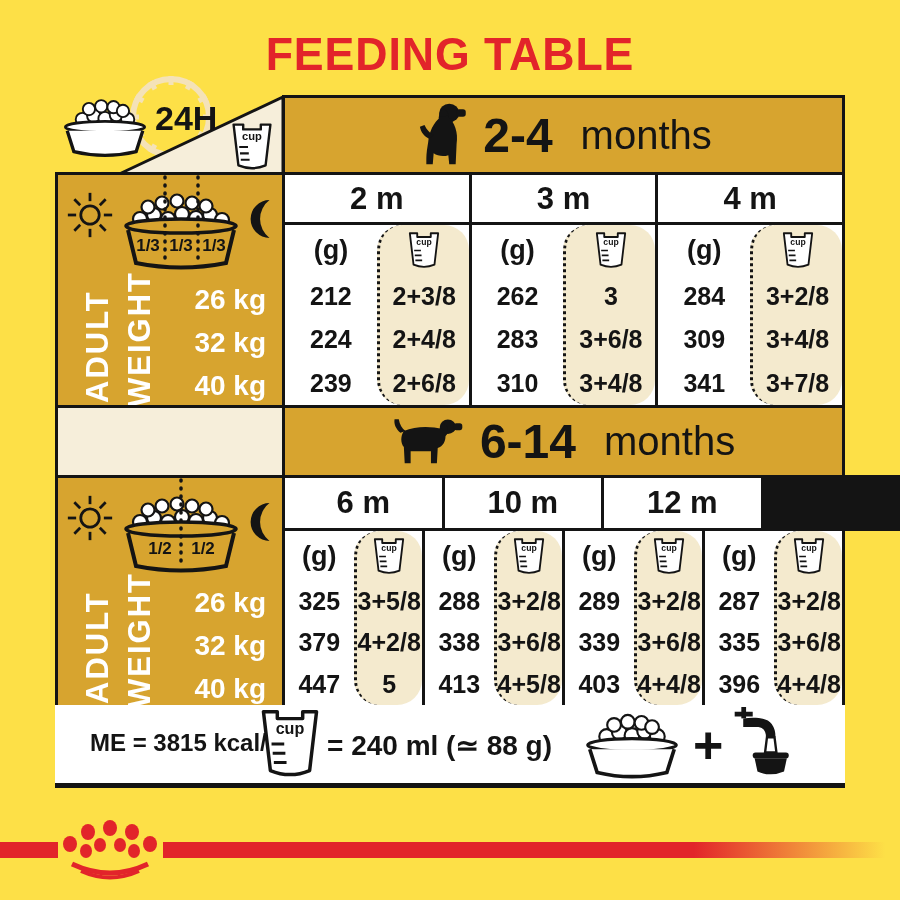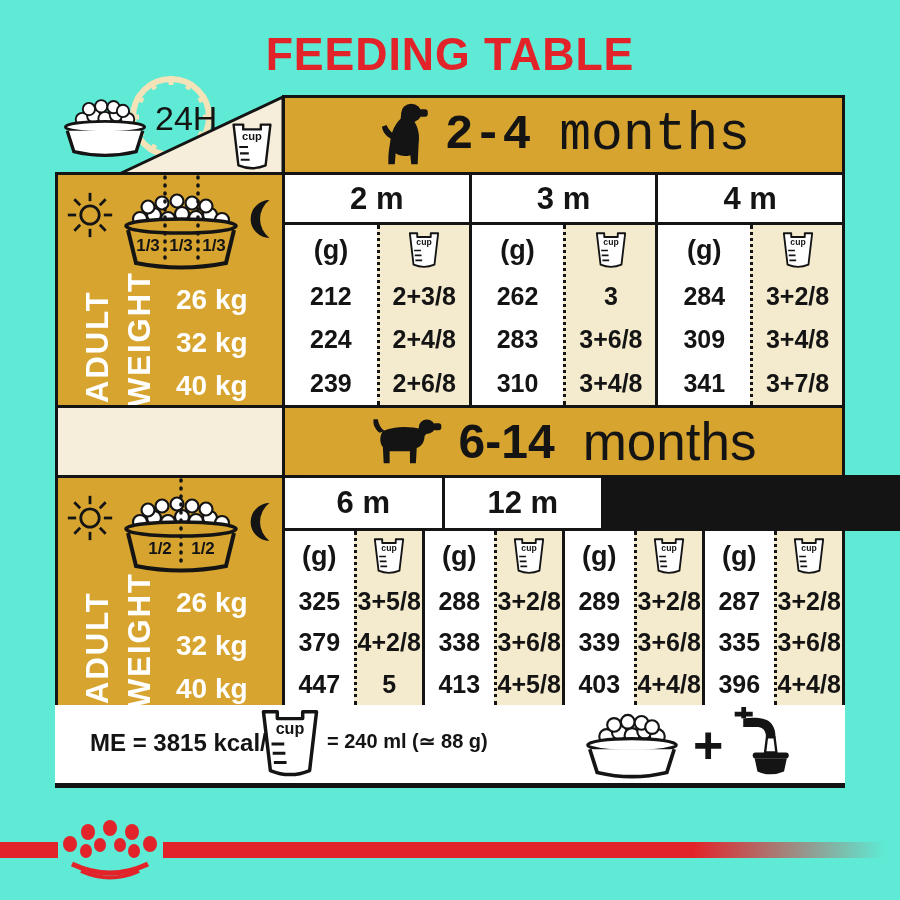--- a/index.html
+++ b/index.html
@@ -1,62 +1,62 @@
 <!DOCTYPE html>
 <html style="--gold: #D7A42F; --cream: #F6EEDA; --beige: #F4EACE; --red: #E2242A; --ink: #141414; --faint: #F4E2B8;"><head>
 <meta charset="utf-8">
 <style>
   :root{
     --gold:#D7A42F; --cream:#F6EEDA; --beige:#F4EACE; --red:#E2242A;
     --ink:#141414; --faint:#F4E2B8;
   }
   *{box-sizing:border-box; margin:0; padding:0;}
   html,body{background:#fff;}
-  .page{position:relative; width:900px; height:900px; background:#5eead4;
+  .page{position:relative; width:900px; height:900px; background:#fde047;
         font-family:"Liberation Sans", sans-serif; color:var(--ink); overflow:hidden;}
   .title{position:absolute; top:26px; left:0; width:100%; text-align:center;
          color:var(--red); font-size:47px; font-weight:bold; letter-spacing:1px;
          transform:scaleX(.95);}
   .wrap{position:absolute; left:55px; top:95px; width:790px; height:693px;}
   .abs{position:absolute;}
   
   .zone24{position:absolute; left:0; top:-28px; width:230px; height:110px;}
-  .t24{position:absolute; left:100px; top:32px; font-size:34px; font-weight:normal;}
+  .t24{position:absolute; left:100px; top:32px; font-size:34px; font-weight:bold;}
   .goldhdr{position:absolute; background:var(--gold); border:3px solid var(--ink);
            display:flex; align-items:center; justify-content:center; gap:16px;}
   .agebold{font-size:48px; font-weight:bold;}
-  .ageword{font-size:53px; font-weight:normal; margin-left:12px;}
+  .ageword{font-size:40px; font-weight:normal; margin-left:12px;}
   
   .mrow{position:absolute; display:grid; gap:3px; background:var(--ink);
         border:3px solid var(--ink);}
   .mcell{background:#fff; display:flex; align-items:center; justify-content:center;
          font-size:31px; font-weight:bold;}
   
   .dz{position:absolute; display:grid; gap:3px; background:var(--ink);
       border:3px solid var(--ink);}
   .mcol{background:#fff; display:grid; grid-template-columns:1fr 1fr;}
   .half{display:grid; grid-template-rows:50px 1fr 1fr 1fr; align-items:center;
         justify-items:center;}
-  .ccol{background:var(--beige); border-left:3px dotted var(--ink);}
+  .ccol{background:var(--beige); border-left:3px dotted var(--ink);border-radius:25px;}
   .ghead{font-size:27px; font-weight:bold;}
   .val{font-size:25px; font-weight:bold;}
   
   .sb{position:absolute; left:0; width:230px; background:var(--gold);
       border:3px solid var(--ink);}
   .vtext{position:absolute; writing-mode:vertical-rl; transform:rotate(180deg);
          color:#fff; font-weight:bold; font-size:31px; letter-spacing:2px;}
   .wgt{position:absolute; right:16px; width:90px; height:30px; line-height:30px;
-       text-align:left; color:#fff; font-weight:bold; font-size:28px;}
+       text-align:right; color:#fff; font-weight:bold; font-size:28px;}
   
   .creamblk{position:absolute; background:var(--cream); border:3px solid var(--ink);}
   
   .footer{position:absolute; left:0; top:610px; width:790px; height:78px; background:#fff;}
   .botline{position:absolute; left:0; top:688px; width:790px; height:5px; background:var(--ink);}
   .metext{position:absolute; left:35px; top:24px; font-size:24px; font-weight:bold;}
-  .equiv{position:absolute; left:272px; top:24px; font-size:20px; font-weight:bold;}
+  .equiv{position:absolute; left:272px; top:24px; font-size:28px; font-weight:bold;}
   .plus{position:absolute; left:638px; top:10px; font-size:52px; font-weight:bold;}
   
   .stripeL{position:absolute; left:0; top:842px; width:58px; height:16px; background:var(--red);}
   .stripeR{position:absolute; left:163px; top:842px; width:737px; height:16px;
            background:linear-gradient(to right, var(--red) 0%, var(--red) 72%, rgba(226,36,42,0) 98%);}
   svg{display:block;}
   text{font-family:"Liberation Sans", sans-serif;}
 </style>
 </head>
 <body>
@@ -114,21 +114,21 @@
           <use href="#icon-bowl" width="96" height="68"></use>
         </svg>
       <span class="t24">24H</span>
     </div>
 
     <svg class="abs" style="left:0; top:0" width="230" height="83" viewBox="0 0 230 83">
       <polygon points="228,2 228,81 60,81" fill="var(--cream)" stroke="var(--ink)" stroke-width="3"></polygon>
       <use href="#icon-cup" x="176" y="28" width="42" height="48"></use>
     </svg>
 
-    <div class="goldhdr" style="left:227px; top:0; width:563px; height:80px;font-family:Liberation Mono, monospace;">
+    <div class="goldhdr" style="left:227px; top:0; width:563px; height:80px;">
       <svg width="52" height="66" viewBox="0 0 56 72" fill="var(--ink)">
         <ellipse cx="37" cy="12" rx="11" ry="10"></ellipse>
         <rect x="45" y="8" width="10" height="8" rx="3"></rect>
         <ellipse cx="31" cy="17" rx="5.5" ry="9"></ellipse>
         <path d="M28,16 C20,22 15,32 14,44 C13,50 12,56 12,62 L12,68 L19,68 L20,56 C24,59 31,60 36,58 L37,68 L44,68 L45,46 C47,33 43,22 35,15 Z"></path>
         <path d="M15,40 C10,38 6,33 5,27 L10,25 C12,30 16,34 20,36 Z"></path>
       </svg>
       <span class="agebold">2-4</span>
       <span class="ageword">months</span>
     </div>
@@ -249,20 +249,21 @@
         <ellipse cx="61" cy="17" rx="5" ry="7.5"></ellipse>
         <path d="M10,20 C5,16 2,10 3,4 L8,4 C9,10 12,15 16,18 Z"></path>
         <path d="M14,18 C10,24 10,32 14,37 L15,56 L22,56 L22,42 L46,42 L46,56 L53,56 L54,38 C60,36 64,30 63,22 L60,16 C46,12 28,12 14,18 Z"></path>
       </svg>
       <span class="agebold">6-14</span>
       <span class="ageword">months</span>
     </div>
 
     <div class="mrow" style="left:227px; top:380px; width:641px; height:56px; grid-template-columns:repeat(4,1fr);border-radius:16px;">
       <div class="mcell">6 m</div>
+      <div class="mcell">10 m</div>
       <div class="mcell">12 m</div>
     </div>
 
     <div class="sb" style="top:380px; height:233px;">
       <svg class="abs" style="left:8px; top:16px" width="48" height="48" viewBox="0 0 52 52">
         <circle cx="26" cy="26" r="10" fill="none" stroke="var(--ink)" stroke-width="3"></circle>
         <g stroke="var(--ink)" stroke-width="3">
           <line x1="26" y1="2" x2="26" y2="11" transform="rotate(0 26 26)"></line>
           <line x1="26" y1="2" x2="26" y2="11" transform="rotate(45 26 26)"></line>
           <line x1="26" y1="2" x2="26" y2="11" transform="rotate(90 26 26)"></line>

